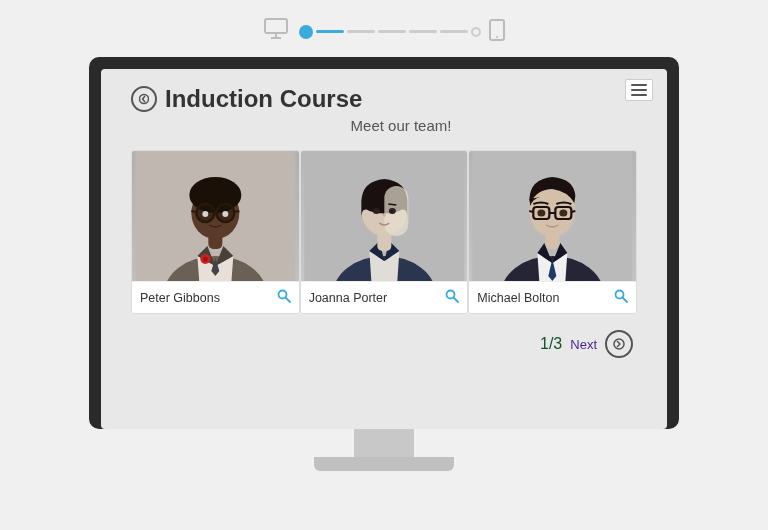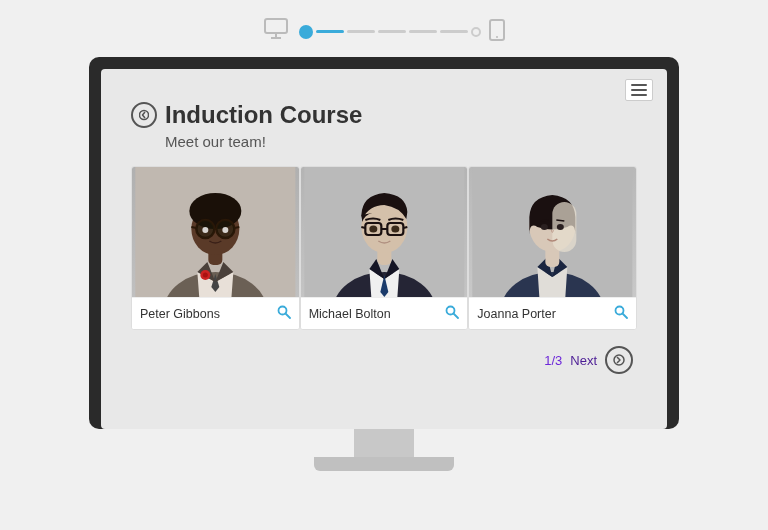--- a/index.html
+++ b/index.html
@@ -54,21 +54,22 @@
     }
     .monitor-base {
       width: 140px;
       height: 14px;
       background: #c0c0c0;
       border-radius: 0 0 6px 6px;
     }
 
     
     .screen-content {
-      padding: 32px 30px 20px 30px;
+      padding: 16px 30px 20px 30px;
+      text-align: center;
     }
 
     
     .menu-icon {
       position: absolute;
       top: 10px;
       right: 14px;
       width: 28px;
       height: 22px;
       display: flex;
@@ -176,22 +177,22 @@
 
     
     .nav-bottom {
       display: flex;
       justify-content: flex-end;
       align-items: center;
       gap: 8px;
       padding-right: 4px;
     }
     .nav-counter {
-      font-size: 13px;
-      color: #6d28d9;
+      font-size: 16px;
+      color: #14532d;
     }
     .nav-next-label {
       font-size: 13px;
       color: #4c1d95;
     }
     .nav-next-btn {
       width: 28px;
       height: 28px;
       border-radius: 50%;
       border: 2px solid #555;
@@ -325,102 +326,102 @@
               <span class="search-icon-btn">
                 <svg width="14" height="14" viewBox="0 0 14 14">
                   <circle cx="5.5" cy="5.5" r="4" fill="none" stroke="#3aabda" stroke-width="1.8"></circle>
                   <line x1="8.5" y1="8.5" x2="13" y2="13" stroke="#3aabda" stroke-width="1.8" stroke-linecap="round"></line>
                 </svg>
               </span>
             </div>
           </div>
 
           <div class="team-card">
-            <div class="card-avatar avatar-michael">
+            <div class="card-avatar avatar-joanna">
 
               <svg class="avatar-svg" viewBox="0 0 160 130" xmlns="http://www.w3.org/2000/svg">
-                <rect width="160" height="130" fill="#bababa"></rect>
-
-                <ellipse cx="80" cy="145" rx="52" ry="40" fill="#252535"></ellipse>
-
-                <path d="M65 102 L80 112 L95 102 L92 145 L68 145Z" fill="#f0f0f0"></path>
-
-                <path d="M80 108 L76 125 L80 130 L84 125Z" fill="#1a3a6a"></path>
-
-                <path d="M65 102 L72 92 L80 112Z" fill="#151525"></path>
-                <path d="M95 102 L88 92 L80 112Z" fill="#151525"></path>
-
-                <rect x="73" y="76" width="14" height="22" rx="5" fill="#d4c0aa"></rect>
-
-                <ellipse cx="80" cy="60" rx="23" ry="26" fill="#d4c0aa"></ellipse>
-
-                <path d="M57 48 Q58 28 80 26 Q102 28 103 45 L102 52 Q95 40 80 38 Q65 38 58 52Z" fill="#1a1010"></path>
-
-                <path d="M57 48 L58 55 Q60 48 68 46Z" fill="#1a1010"></path>
-
-                <rect x="61" y="56" width="16" height="12" rx="3" fill="none" stroke="#1a1010" stroke-width="2.2"></rect>
-                <rect x="83" y="56" width="16" height="12" rx="3" fill="none" stroke="#1a1010" stroke-width="2.2"></rect>
-                <line x1="77" y1="62" x2="83" y2="62" stroke="#1a1010" stroke-width="2"></line>
-                <line x1="57" y1="60" x2="61" y2="61" stroke="#1a1010" stroke-width="2"></line>
-                <line x1="99" y1="61" x2="103" y2="60" stroke="#1a1010" stroke-width="2"></line>
-
-                <ellipse cx="69" cy="62" rx="4" ry="3.5" fill="#3a2a1a"></ellipse>
-                <ellipse cx="91" cy="62" rx="4" ry="3.5" fill="#3a2a1a"></ellipse>
-
-                <path d="M61 53 Q69 50 76 53" stroke="#1a1010" stroke-width="2" fill="none"></path>
-                <path d="M84 53 Q91 50 99 53" stroke="#1a1010" stroke-width="2" fill="none"></path>
-
-                <path d="M74 74 Q80 78 86 74" stroke="#b09080" stroke-width="1.5" fill="none"></path>
+                <rect width="160" height="130" fill="#b8b8b8"></rect>
+
+                <ellipse cx="80" cy="145" rx="52" ry="40" fill="#2a3550"></ellipse>
+
+                <path d="M65 100 L80 110 L95 100 L92 145 L68 145Z" fill="#e0ddd8"></path>
+
+                <path d="M65 100 L75 90 L80 110Z" fill="#1a2540"></path>
+                <path d="M95 100 L85 90 L80 110Z" fill="#1a2540"></path>
+
+                <rect x="73" y="78" width="14" height="22" rx="5" fill="#d8c8b8"></rect>
+
+                <ellipse cx="80" cy="60" rx="23" ry="25" fill="#d8c8b8"></ellipse>
+
+                <path d="M57 50 Q58 30 80 28 Q102 30 103 50 L103 68 Q103 55 95 60 Q80 65 65 60 Q57 55 57 68Z" fill="#1a1010"></path>
+
+                <rect x="80" y="35" width="24" height="50" rx="12" fill="#e8e0d0" opacity="0.7"></rect>
+
+                <ellipse cx="72" cy="60" rx="3.5" ry="3" fill="#2a2020"></ellipse>
+                <ellipse cx="88" cy="60" rx="3.5" ry="3" fill="#2a2020"></ellipse>
+
+                <line x1="68" y1="54" x2="76" y2="53" stroke="#1a1010" stroke-width="1.5"></line>
+                <line x1="84" y1="53" x2="92" y2="54" stroke="#1a1010" stroke-width="1.5"></line>
+
+                <path d="M79 63 Q80 68 81 63" stroke="#c0a090" stroke-width="1" fill="none"></path>
+
+                <path d="M75 72 Q80 76 85 72" stroke="#b08878" stroke-width="1.5" fill="none"></path>
               </svg>
             </div>
             <div class="card-label">
-              <span class="card-name">Michael Bolton</span>
+              <span class="card-name">Joanna Porter</span>
               <span class="search-icon-btn">
                 <svg width="14" height="14" viewBox="0 0 14 14">
                   <circle cx="5.5" cy="5.5" r="4" fill="none" stroke="#3aabda" stroke-width="1.8"></circle>
                   <line x1="8.5" y1="8.5" x2="13" y2="13" stroke="#3aabda" stroke-width="1.8" stroke-linecap="round"></line>
                 </svg>
               </span>
             </div>
           </div>
 
           <div class="team-card">
-            <div class="card-avatar avatar-joanna">
+            <div class="card-avatar avatar-michael">
 
               <svg class="avatar-svg" viewBox="0 0 160 130" xmlns="http://www.w3.org/2000/svg">
-                <rect width="160" height="130" fill="#b8b8b8"></rect>
-
-                <ellipse cx="80" cy="145" rx="52" ry="40" fill="#2a3550"></ellipse>
-
-                <path d="M65 100 L80 110 L95 100 L92 145 L68 145Z" fill="#e0ddd8"></path>
-
-                <path d="M65 100 L75 90 L80 110Z" fill="#1a2540"></path>
-                <path d="M95 100 L85 90 L80 110Z" fill="#1a2540"></path>
-
-                <rect x="73" y="78" width="14" height="22" rx="5" fill="#d8c8b8"></rect>
-
-                <ellipse cx="80" cy="60" rx="23" ry="25" fill="#d8c8b8"></ellipse>
-
-                <path d="M57 50 Q58 30 80 28 Q102 30 103 50 L103 68 Q103 55 95 60 Q80 65 65 60 Q57 55 57 68Z" fill="#1a1010"></path>
-
-                <rect x="80" y="35" width="24" height="50" rx="12" fill="#e8e0d0" opacity="0.7"></rect>
-
-                <ellipse cx="72" cy="60" rx="3.5" ry="3" fill="#2a2020"></ellipse>
-                <ellipse cx="88" cy="60" rx="3.5" ry="3" fill="#2a2020"></ellipse>
-
-                <line x1="68" y1="54" x2="76" y2="53" stroke="#1a1010" stroke-width="1.5"></line>
-                <line x1="84" y1="53" x2="92" y2="54" stroke="#1a1010" stroke-width="1.5"></line>
-
-                <path d="M79 63 Q80 68 81 63" stroke="#c0a090" stroke-width="1" fill="none"></path>
-
-                <path d="M75 72 Q80 76 85 72" stroke="#b08878" stroke-width="1.5" fill="none"></path>
+                <rect width="160" height="130" fill="#bababa"></rect>
+
+                <ellipse cx="80" cy="145" rx="52" ry="40" fill="#252535"></ellipse>
+
+                <path d="M65 102 L80 112 L95 102 L92 145 L68 145Z" fill="#f0f0f0"></path>
+
+                <path d="M80 108 L76 125 L80 130 L84 125Z" fill="#1a3a6a"></path>
+
+                <path d="M65 102 L72 92 L80 112Z" fill="#151525"></path>
+                <path d="M95 102 L88 92 L80 112Z" fill="#151525"></path>
+
+                <rect x="73" y="76" width="14" height="22" rx="5" fill="#d4c0aa"></rect>
+
+                <ellipse cx="80" cy="60" rx="23" ry="26" fill="#d4c0aa"></ellipse>
+
+                <path d="M57 48 Q58 28 80 26 Q102 28 103 45 L102 52 Q95 40 80 38 Q65 38 58 52Z" fill="#1a1010"></path>
+
+                <path d="M57 48 L58 55 Q60 48 68 46Z" fill="#1a1010"></path>
+
+                <rect x="61" y="56" width="16" height="12" rx="3" fill="none" stroke="#1a1010" stroke-width="2.2"></rect>
+                <rect x="83" y="56" width="16" height="12" rx="3" fill="none" stroke="#1a1010" stroke-width="2.2"></rect>
+                <line x1="77" y1="62" x2="83" y2="62" stroke="#1a1010" stroke-width="2"></line>
+                <line x1="57" y1="60" x2="61" y2="61" stroke="#1a1010" stroke-width="2"></line>
+                <line x1="99" y1="61" x2="103" y2="60" stroke="#1a1010" stroke-width="2"></line>
+
+                <ellipse cx="69" cy="62" rx="4" ry="3.5" fill="#3a2a1a"></ellipse>
+                <ellipse cx="91" cy="62" rx="4" ry="3.5" fill="#3a2a1a"></ellipse>
+
+                <path d="M61 53 Q69 50 76 53" stroke="#1a1010" stroke-width="2" fill="none"></path>
+                <path d="M84 53 Q91 50 99 53" stroke="#1a1010" stroke-width="2" fill="none"></path>
+
+                <path d="M74 74 Q80 78 86 74" stroke="#b09080" stroke-width="1.5" fill="none"></path>
               </svg>
             </div>
             <div class="card-label">
-              <span class="card-name">Joanna Porter</span>
+              <span class="card-name">Michael Bolton</span>
               <span class="search-icon-btn">
                 <svg width="14" height="14" viewBox="0 0 14 14">
                   <circle cx="5.5" cy="5.5" r="4" fill="none" stroke="#3aabda" stroke-width="1.8"></circle>
                   <line x1="8.5" y1="8.5" x2="13" y2="13" stroke="#3aabda" stroke-width="1.8" stroke-linecap="round"></line>
                 </svg>
               </span>
             </div>
           </div>
 
         </div>

